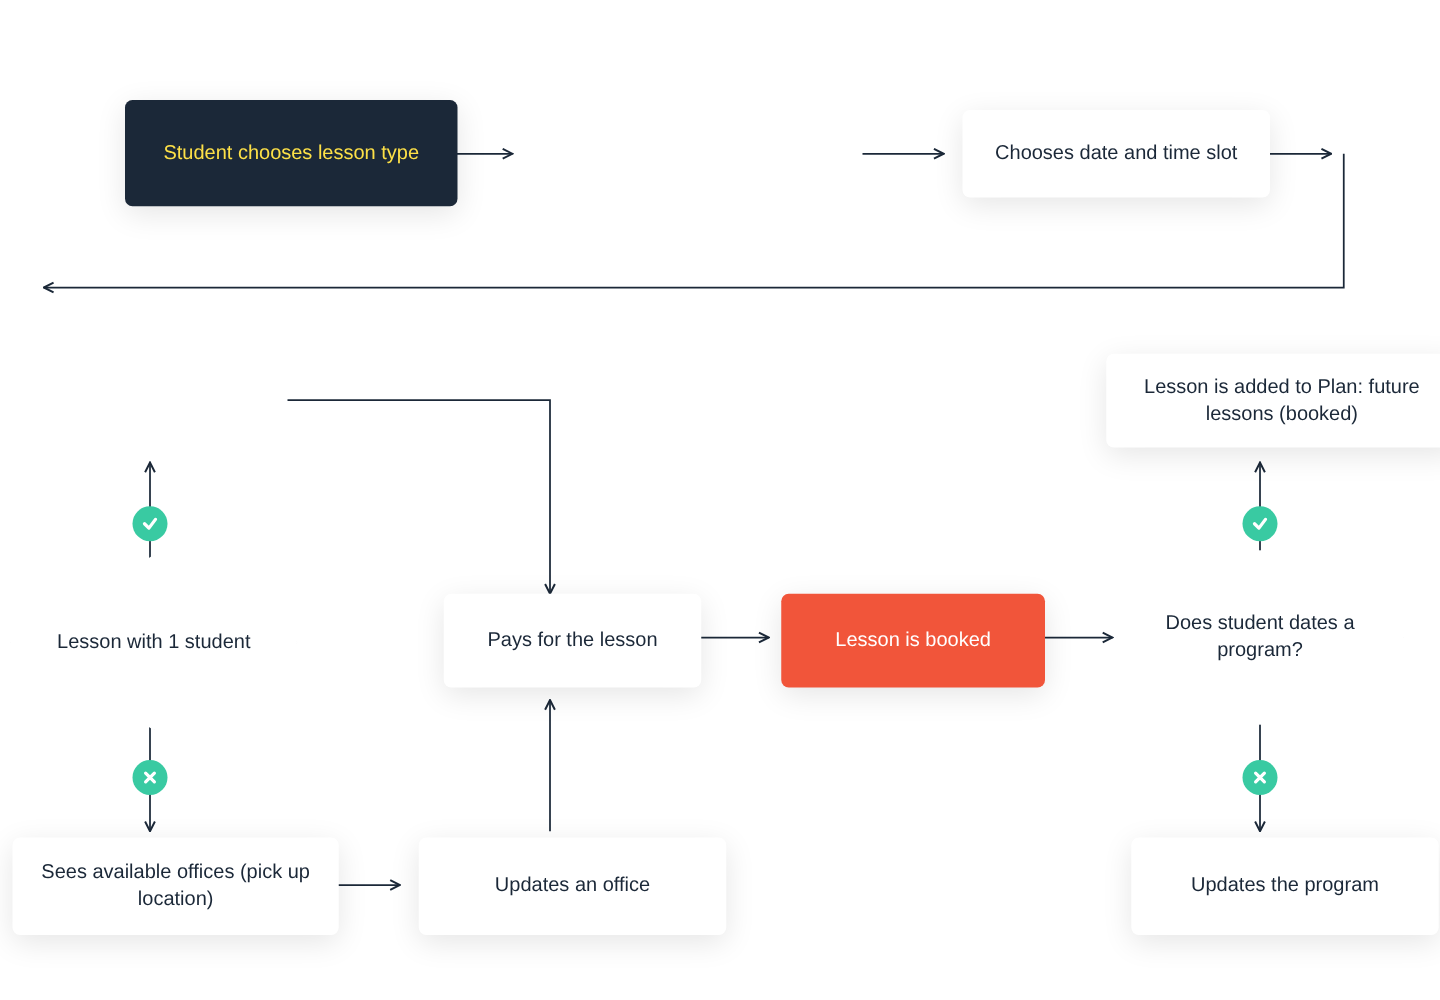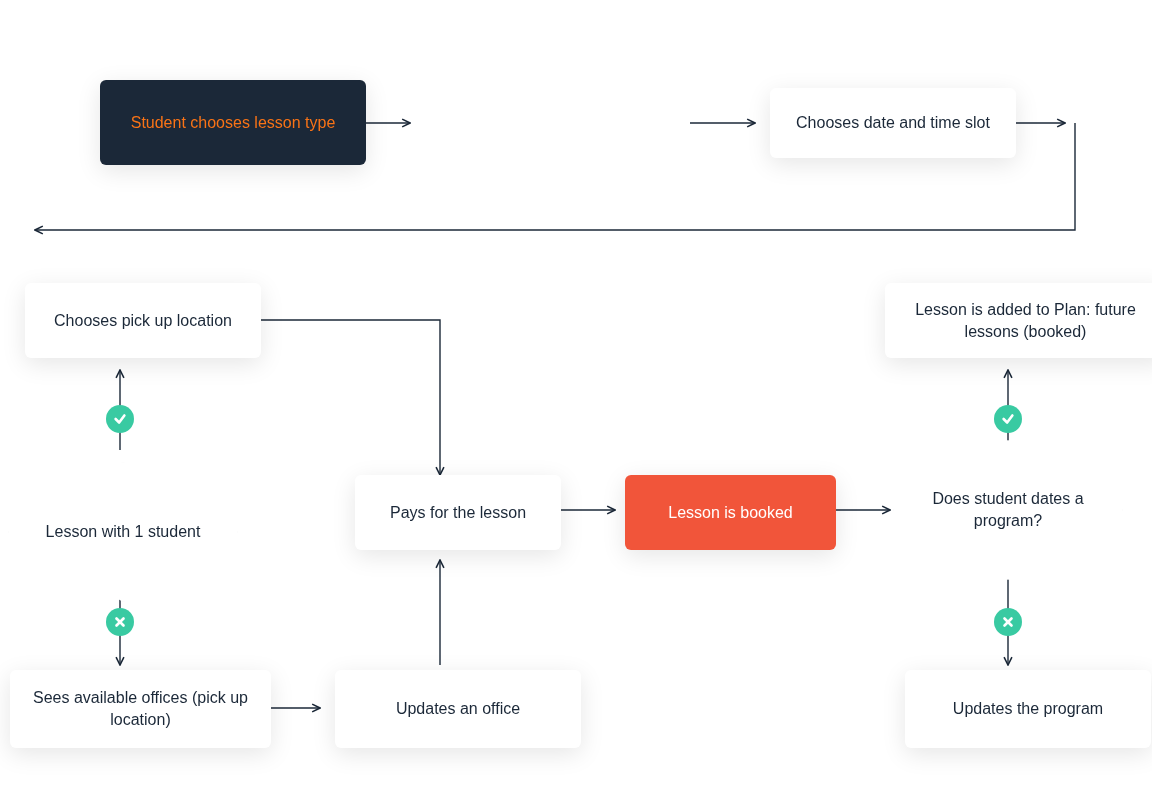--- a/index.html
+++ b/index.html
@@ -1,18 +1,18 @@
 <!DOCTYPE html>
 <html><head>
 <meta charset="utf-8">
 <style>
   html,body{margin:0;padding:0;background:#fff;font-family:"Segoe UI",Arial,sans-serif;color:#1b2838}
   .stage{position:relative;width:1152px;height:800px}
   .box{position:absolute;background:#fff;border-radius:6px;display:flex;align-items:center;justify-content:center;text-align:center;padding:0 18px;font-size:16px;line-height:1.35;box-shadow:0 6px 24px rgba(0,0,0,0.10)}
-  .box.dark{background:#1b2838;color:#f97316}
+  .box.dark{background:#1b2838;color:#fde047}
   .box.red{background:#f1553a;color:#fff}
   .diamond{position:absolute}
   .diamond .shape{position:absolute;inset:0;background:#fff;box-shadow:0 6px 24px rgba(0,0,0,0.10);clip-path:polygon(50% 0,100% 50%,50% 100%,0 50%)}
   .diamond .lbl{position:absolute;inset:0;display:flex;align-items:center;justify-content:center;text-align:center;font-size:16px;line-height:1.35;padding:0 22px}
   .badge{position:absolute;width:28px;height:28px;border-radius:50%;background:#39caa2;display:flex;align-items:center;justify-content:center}
   .badge svg{width:14px;height:14px;stroke:#fff;stroke-width:3;fill:none;stroke-linecap:round;stroke-linejoin:round}
   svg.layer{position:absolute;inset:0;width:1152px;height:800px;pointer-events:none}
 </style>
 </head>
 <body>
@@ -52,28 +52,25 @@
   </g>
 </svg>
 
 <div class="box dark" style="left:100px;top:80px;width:230px;height:85px">
       <span>Student chooses lesson type</span>
     </div>
 <div class="box" style="left:770px;top:88px;width:210px;height:70px">
       <span>Chooses date and time slot</span>
     </div>
 
-<div class="box" style="left:25px;top:283px;width:200px;height:75px">
-      <span>Chooses pick up location</span>
-    </div>
 <div class="box" style="left:885px;top:283px;width:245px;height:75px">
       <span>Lesson is added to Plan: future lessons (booked)</span>
     </div>
 
-<div class="diamond" style="left:8px;top:462px;width:230px;height:140px">
+<div class="diamond" style="left:8px;top:444px;width:230px;height:140px">
   <div class="shape"></div>
   <div class="lbl">
         <span>Lesson with 1 student</span>
       </div>
 </div>
 <div class="box red" style="left:625px;top:475px;width:175px;height:75px">
       <span>Lesson is booked</span>
     </div>
 <div class="box" style="left:355px;top:475px;width:170px;height:75px">
       <span>Pays for the lesson</span>

